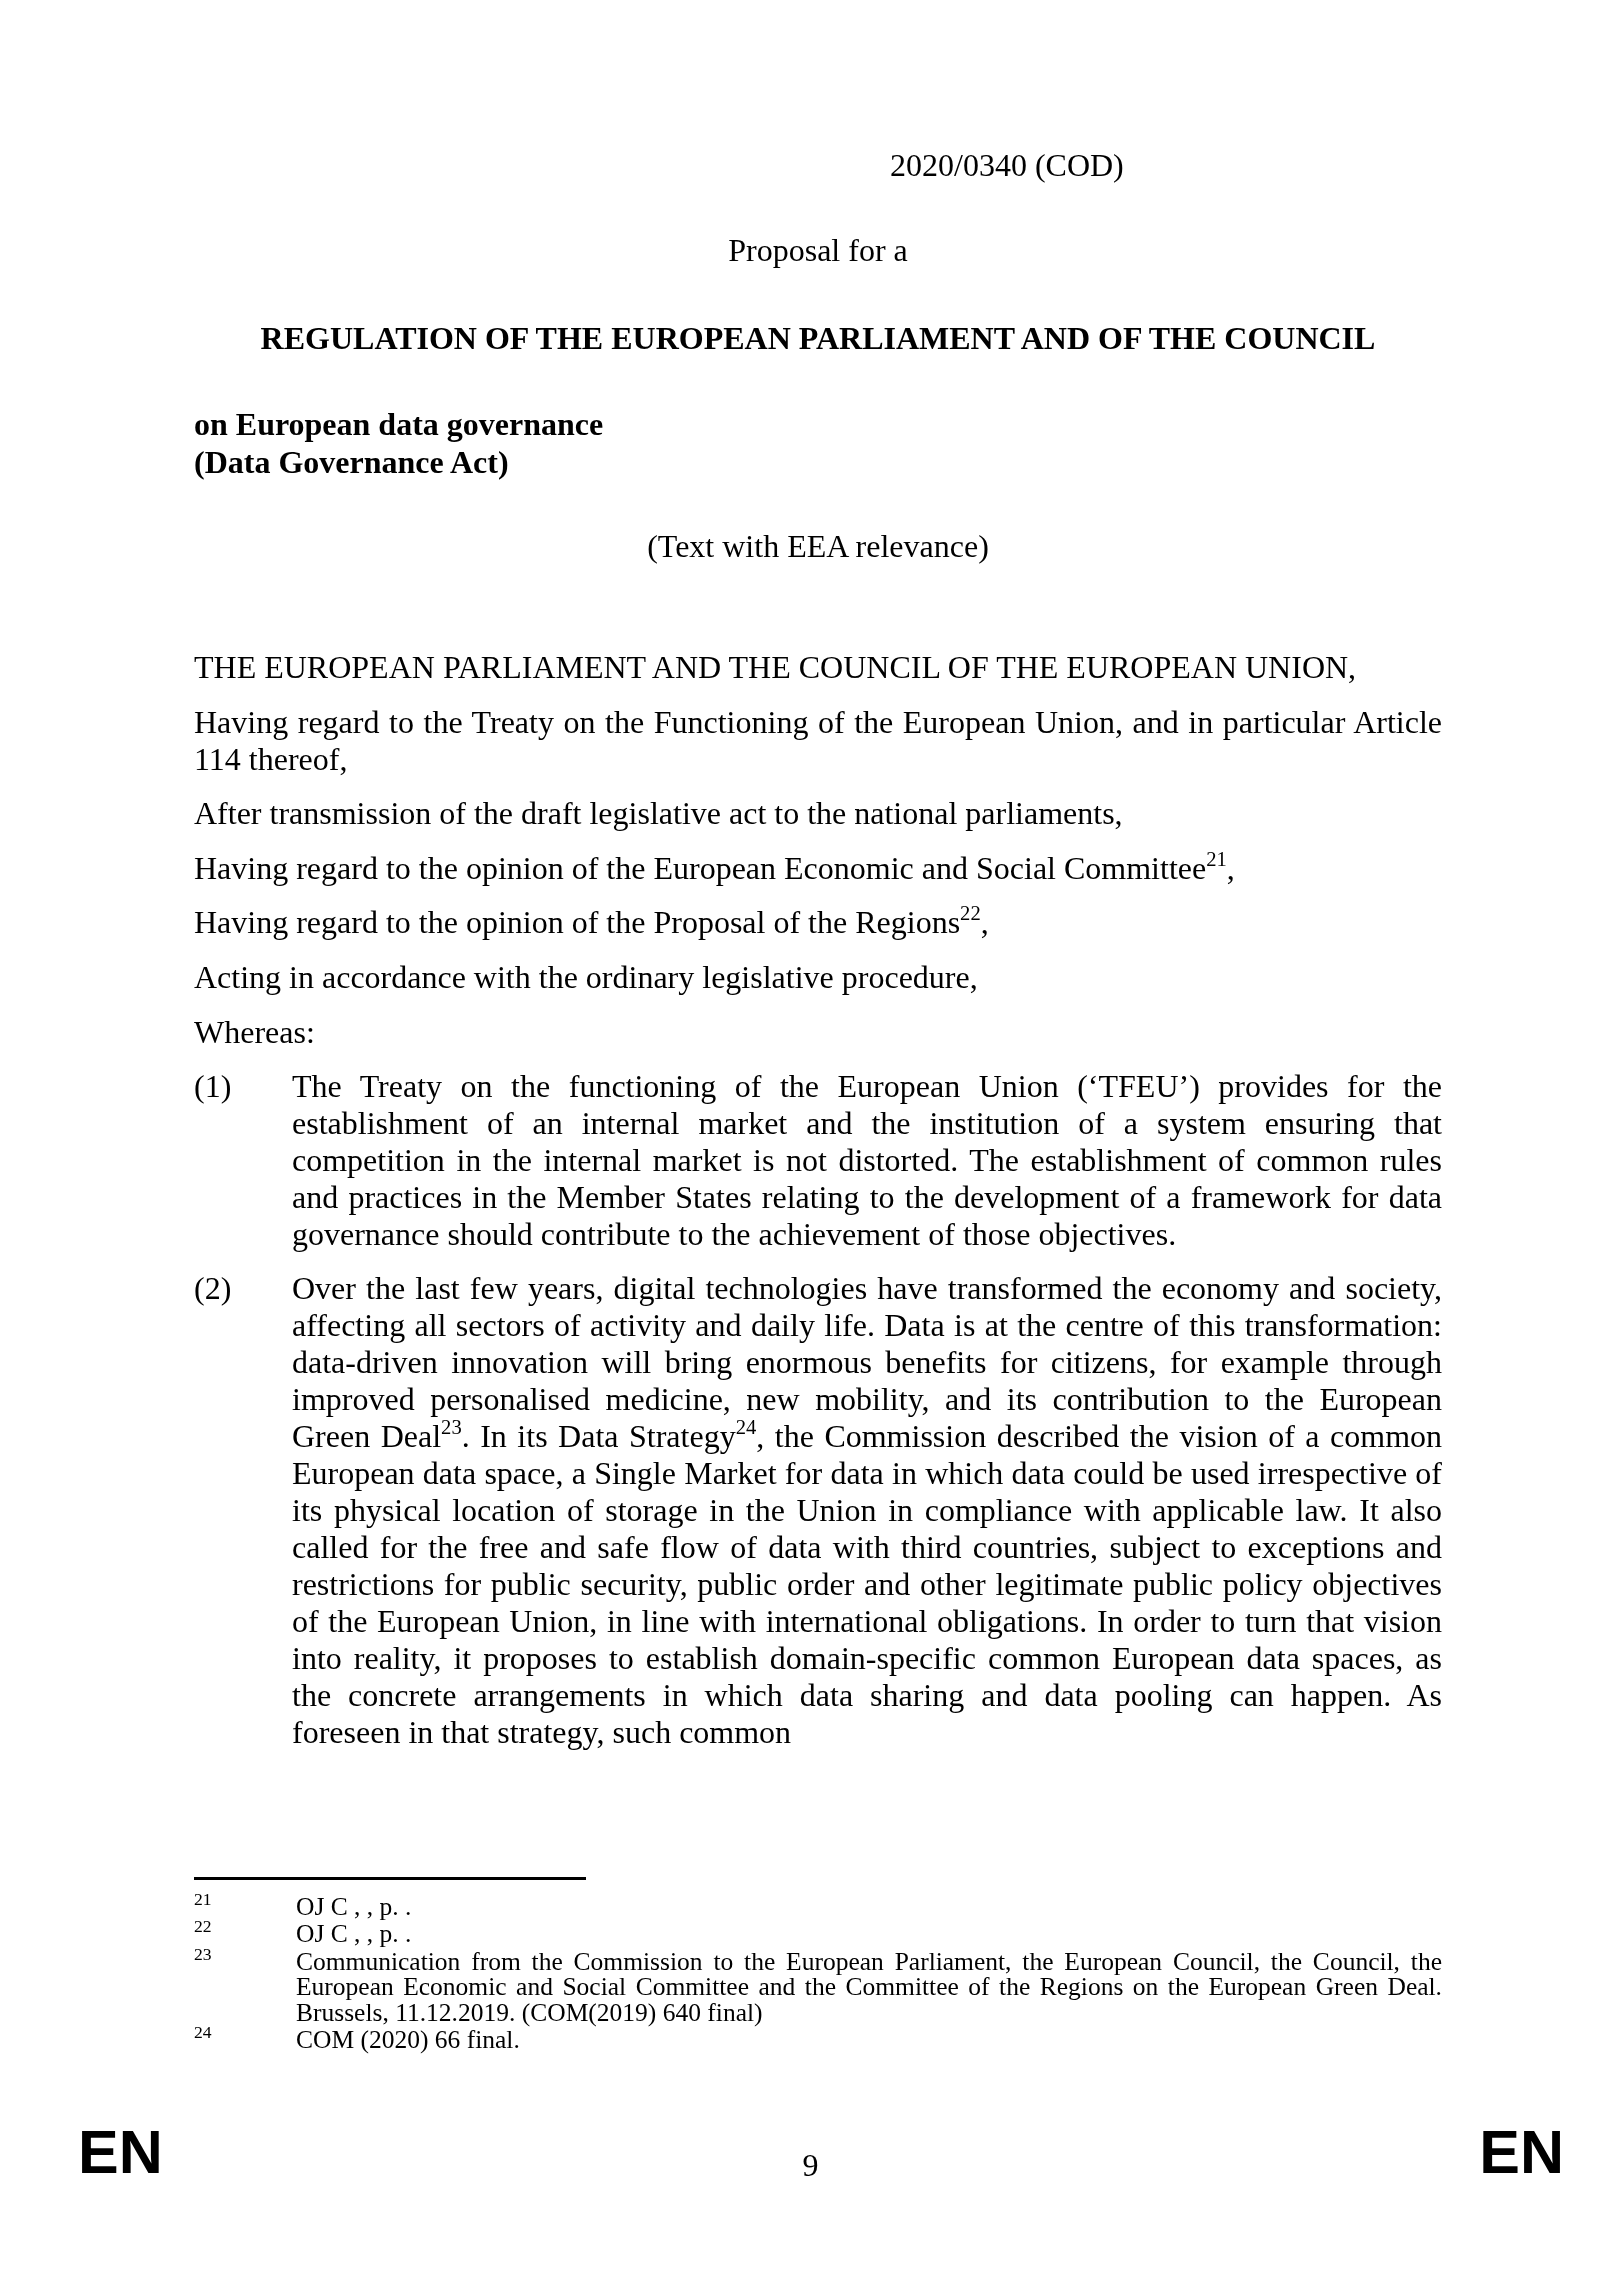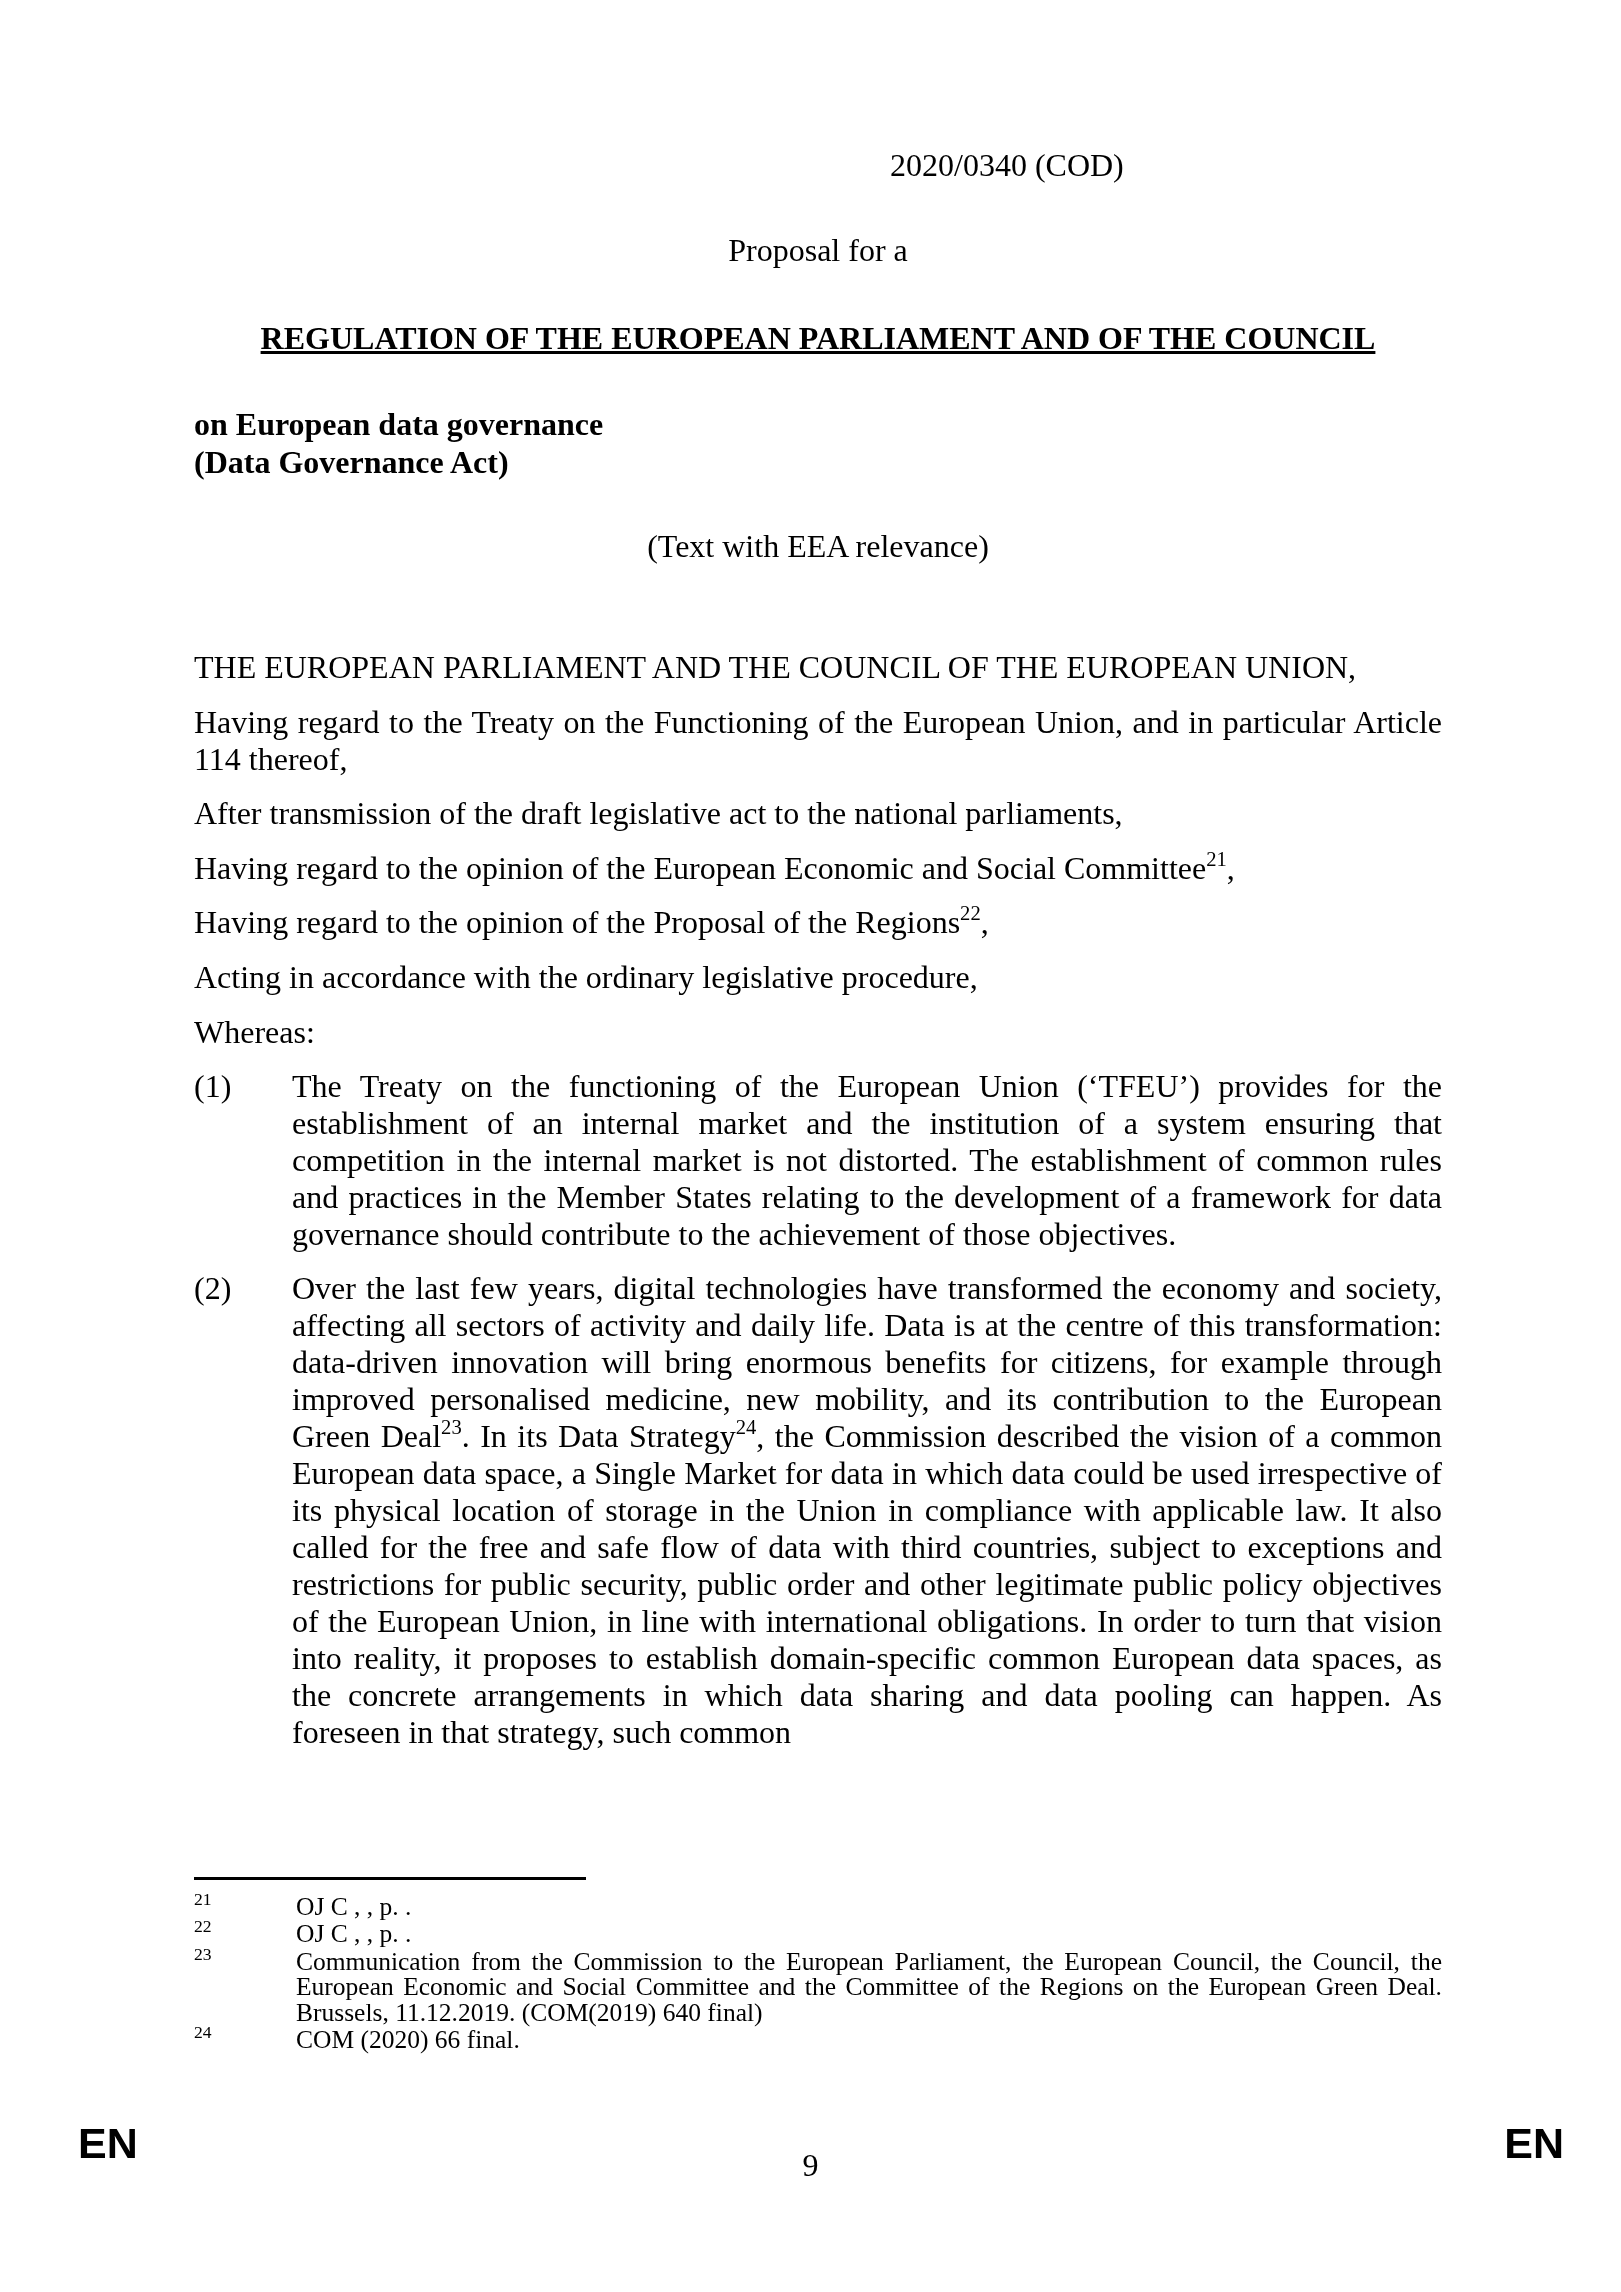--- a/index.html
+++ b/index.html
@@ -20,21 +20,21 @@
     left: 194px;
     top: 0;
     width: 1248px;
   }
   .cod {
     margin-top: 147px;
     padding-left: 696px;
     white-space: nowrap;
   }
   .proposal { text-align: center; margin-top: 48px; }
-  .doc-title { text-align: center; font-weight: bold; margin-top: 51px; text-decoration: underline; }
+  .doc-title { text-align: center; font-weight: bold; margin-top: 51px; }
   .subtitle { text-align: left; font-weight: bold; margin-top: 48px; line-height: 38px; }
   .eea { text-align: center; margin-top: 47px; }
   .opening { margin-top: 84px; margin-bottom: 15.7px; }
   .para { text-align: justify; margin-bottom: 17.6px; }
   sup.bodysup {
     font-size: 20.6px;
     line-height: 0;
     vertical-align: 12.7px;
   }
   .recital {
@@ -68,21 +68,21 @@
     position: absolute;
     left: 0;
     top: -2.9px;
     font-size: 17.6px;
     line-height: 17.6px;
   }
   .footer-en {
     position: absolute;
     font-family: "Liberation Sans", "DejaVu Sans", sans-serif;
     font-weight: bold;
-    font-size: 43px;
+    font-size: 61px;
     line-height: 1;
     top: 2122px;
     text-align: center;
   }
   .footer-en.left { left: 78px; }
   .footer-en.right { right: 57px; }
   .page-num {
     position: absolute;
     left: 0;
     width: 100%;

